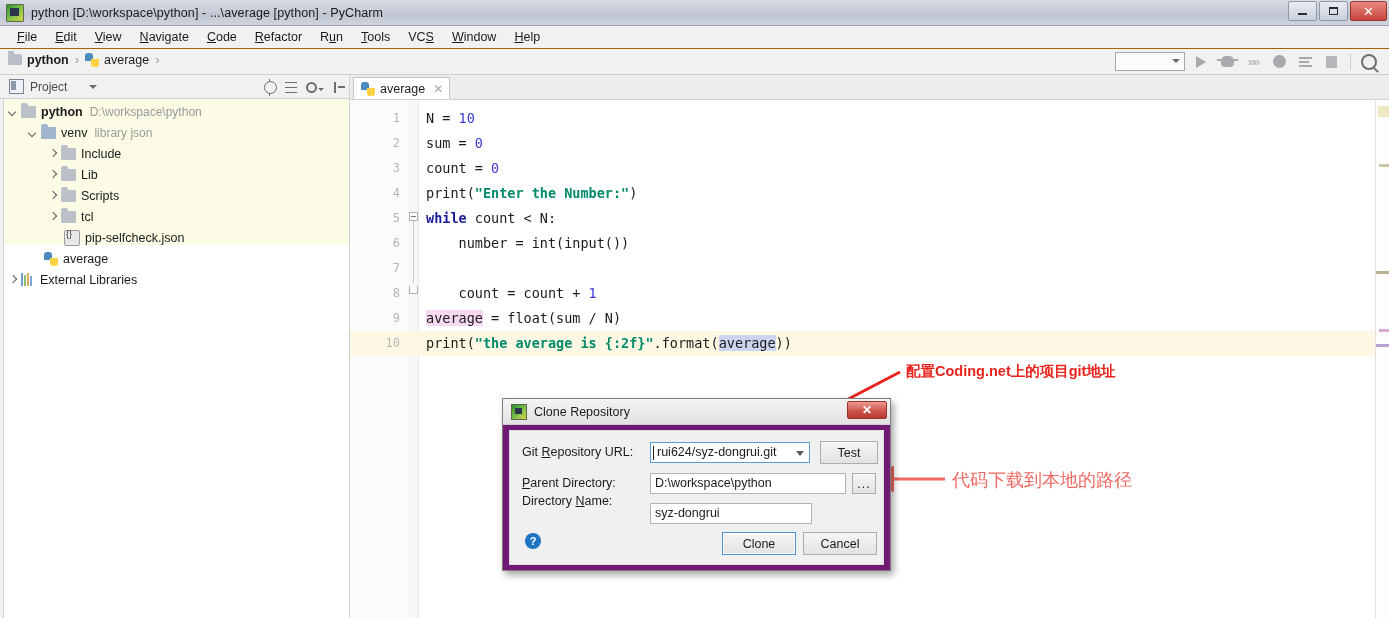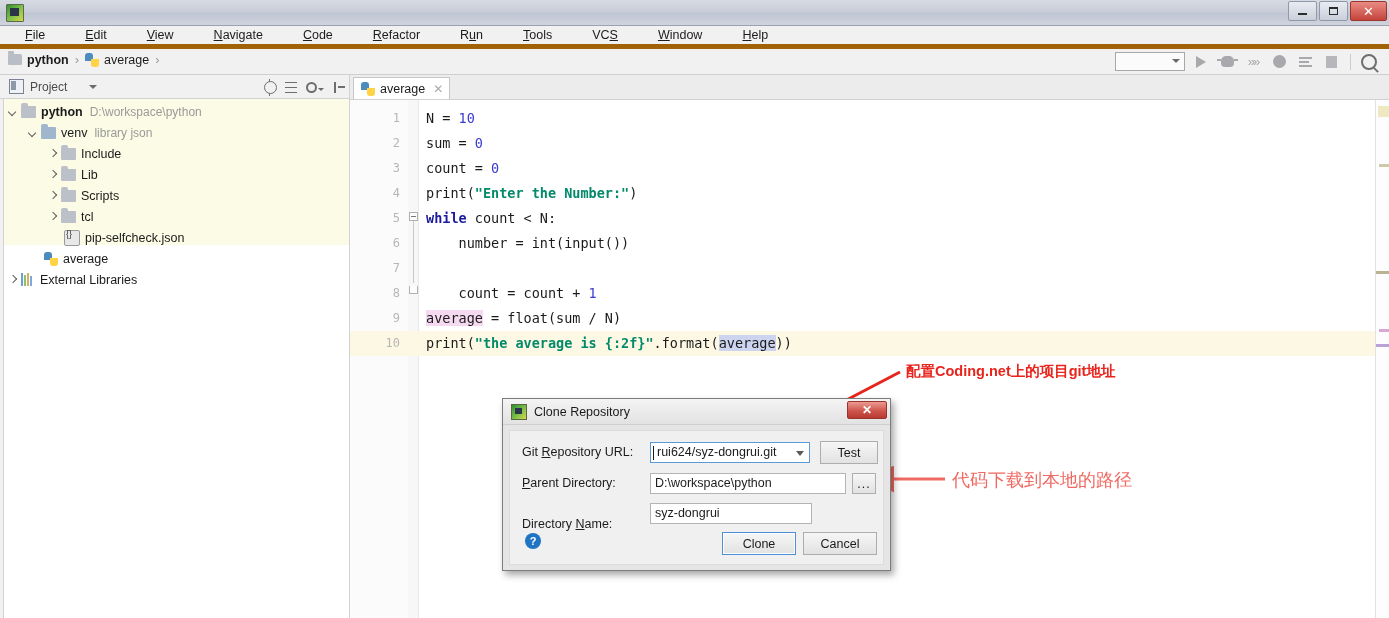--- a/index.html
+++ b/index.html
@@ -53,24 +53,23 @@
     border-color: #9d352f; color: #fff; width: 37px;
     font-size: 13px;
   }
   .win-glyph-min { width: 9px; height: 2px; background: #2b2b2b; margin-top: 6px; }
   .win-glyph-max { width: 9px; height: 8px; border: 1px solid #2b2b2b; border-top-width: 2px; box-sizing: border-box;}
 
   
   .menubar {
     position: absolute; left: 0; top: 26px; width: 1389px; height: 23px;
     background: #f1f1f1;
-    border-bottom: 5px solid #a16207;
-    display: flex; align-items: center; padding-left: 16px;
+    border-bottom: 1px solid #a16207;
+    display: flex; align-items: center; padding-left: 8px;
     box-sizing: border-box;
-    gap: 22px;
   }
   .menu-item {
     font-size: 12.5px; color: #1b1b1b; padding: 2px 9px; white-space: nowrap;
     cursor: default;
   }
   .menu-item u { text-decoration: underline; }
 
   
   .toolbar {
     position: absolute; left: 0; top: 49px; width: 1389px; height: 26px;
@@ -304,21 +303,21 @@
     position: absolute; left: 0; top: 99px; width: 4px; height: 519px;
     background: #f1f1f1; border-right: 1px solid #d2d2d2; box-sizing:border-box;
   }
   .vsplit {
     position: absolute; left: 349px; top: 75px; width: 1px; height: 543px; background: #d2d2d2;
   }
 
   
   .dialog {
     position: absolute; left: 502px; top: 398px; width: 389px; height: 173px;
-    background: #e5e5e5;
+    background: #701a75;
     border: 1px solid #7d7d7d;
     box-shadow: 3px 4px 7px rgba(0,0,0,0.35);
     box-sizing: border-box;
     padding-left: 19px;
   }
   .dlg-title {
     position: absolute; left: 0; top: 0; width: 100%; height: 26px;
     background: linear-gradient(to bottom,#f4f4f4,#e2e2e2);
     border-bottom: 1px solid #cfcfcf;
     display: flex; align-items: center; box-sizing: border-box;
@@ -382,20 +381,21 @@
   .anno2 { left: 952px; top: 468px; font-size: 18px; color: #ef6a62; font-weight: normal; }
   svg.arrows { position: absolute; left: 0; top: 0; width: 1389px; height: 618px; pointer-events: none; }
 </style>
 </head>
 <body>
 
 <div id="app">
 
   <div class="titlebar">
     <div class="title-icon"></div>
+    <div class="title-text">python [D:\workspace\python] - ...\average [python] - PyCharm</div>
     <div class="win-btns">
       <div class="win-btn">
           <div class="win-glyph-min"></div>
         </div>
       <div class="win-btn">
           <div class="win-glyph-max"></div>
         </div>
       <div class="win-btn close">✕</div>
     </div>
   </div>
@@ -658,21 +658,21 @@
       <div class="fbtn" style="left:310px; top:10px; width:58px;">Test</div>
 
       <div class="frow" style="top:45px">
         <span class="flabel"><u>P</u>arent Directory:</span>
       </div>
       <div class="finput" style="left:140px; top:42px; width:196px;">
         <span>D:\workspace\python</span>
       </div>
       <div class="fbtn dots" style="left:342px; top:42px; width:24px;">...</div>
 
-      <div class="frow" style="top:86px">
+      <div class="frow" style="top:63px">
         <span class="flabel">Directory <u>N</u>ame:</span>
       </div>
       <div class="finput" style="left:140px; top:72px; width:162px;">
         <span>syz-dongrui</span>
       </div>
 
       <div class="help-ico">?</div>
       <div class="fbtn focusring" style="left:212px; top:101px; width:74px;">Clone</div>
       <div class="fbtn" style="left:293px; top:101px; width:74px;">Cancel</div>
     </div>

